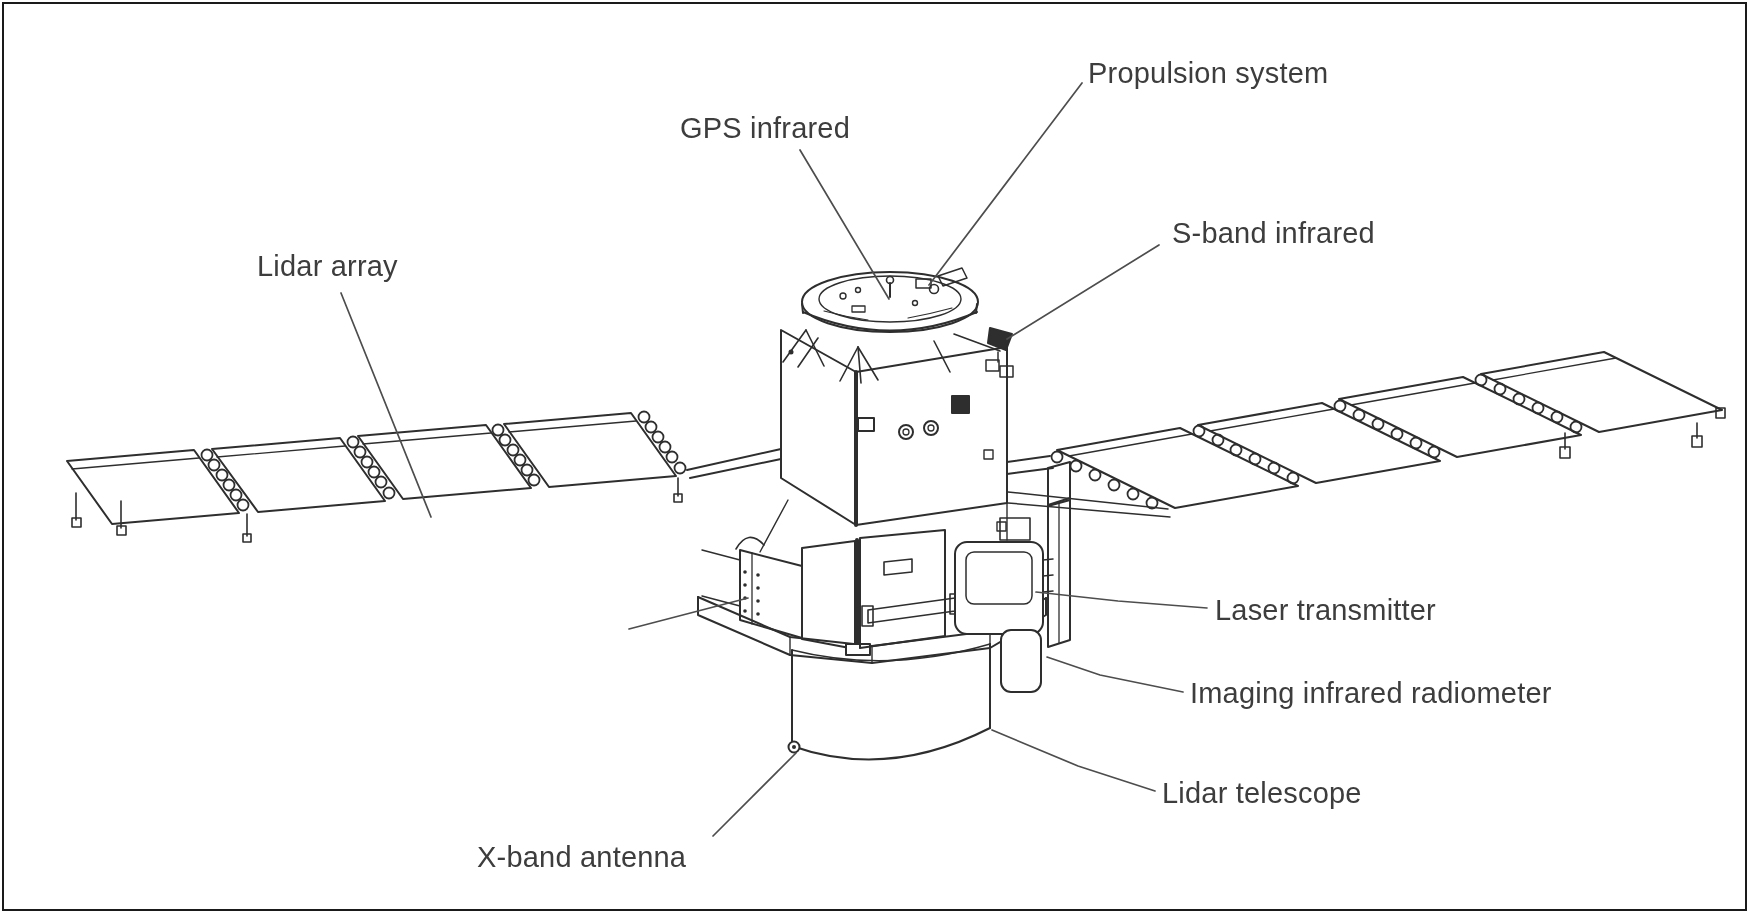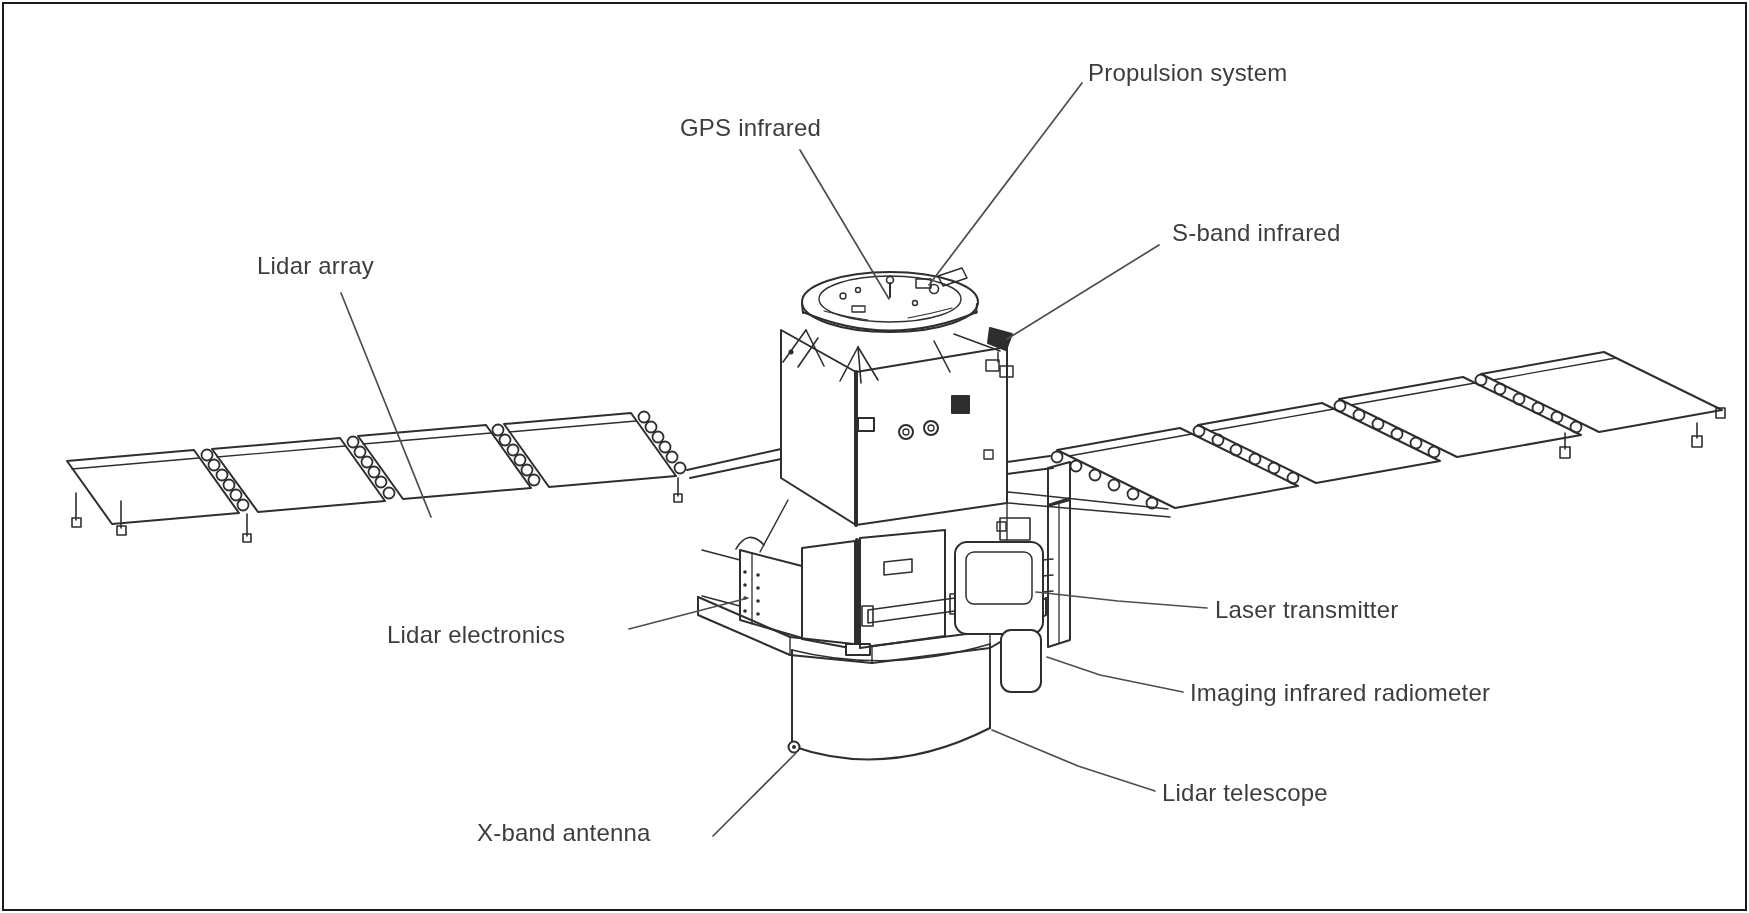--- a/index.html
+++ b/index.html
@@ -1,20 +1,20 @@
 <!DOCTYPE html>
 <html><head>
 <meta charset="utf-8">
 <style>
   html,body{margin:0;padding:0;background:#ffffff;}
   .stage{position:relative;width:1749px;height:913px;background:#ffffff;overflow:hidden;
          font-family:"Liberation Sans","DejaVu Sans",sans-serif;}
   .frame{position:absolute;inset:2px;border:2px solid #1a1a1a;pointer-events:none;}
   svg.art{position:absolute;left:0;top:0;width:1749px;height:913px;}
-  .lbl{position:absolute;font-size:24px;line-height:30px;color:#3d3d3d;white-space:nowrap;
+  .lbl{position:absolute;font-size:29px;line-height:30px;color:#3d3d3d;white-space:nowrap;
        letter-spacing:0.2px;}
 </style>
 </head>
 <body>
 
 <div class="stage">
 
   <svg class="art" viewBox="0 0 1749 913" fill="none" stroke="#2e2e2e" stroke-width="2" stroke-linecap="round" stroke-linejoin="round">
 
     <g>
@@ -254,20 +254,19 @@
       <polyline points="1183,692 1100,675 1047,657"></polyline>
       <polyline points="1155,791 1078,766 992,730"></polyline>
       <line x1="713" y1="836" x2="796" y2="753"></line>
     </g>
   </svg>
 
   <div class="lbl" style="left:680px;top:113px">GPS infrared</div>
   <div class="lbl" style="left:1088px;top:58px">Propulsion system</div>
   <div class="lbl" style="left:1172px;top:218px">S-band infrared</div>
   <div class="lbl" style="left:257px;top:251px">Lidar array</div>
-  <div class="lbl" style="left:387px;top:620px">Lidar electronics</div>
   <div class="lbl" style="left:1190px;top:678px">Imaging infrared radiometer</div>
   <div class="lbl" style="left:1215px;top:595px">Laser transmitter</div>
   <div class="lbl" style="left:1162px;top:778px">Lidar telescope</div>
-  <div class="lbl" style="left:477px;top:818px">X-band antenna</div>
+  <div class="lbl" style="left:477px;top:842px">X-band antenna</div>
 
   <div class="frame"></div>
 </div>
 
 </body></html>

